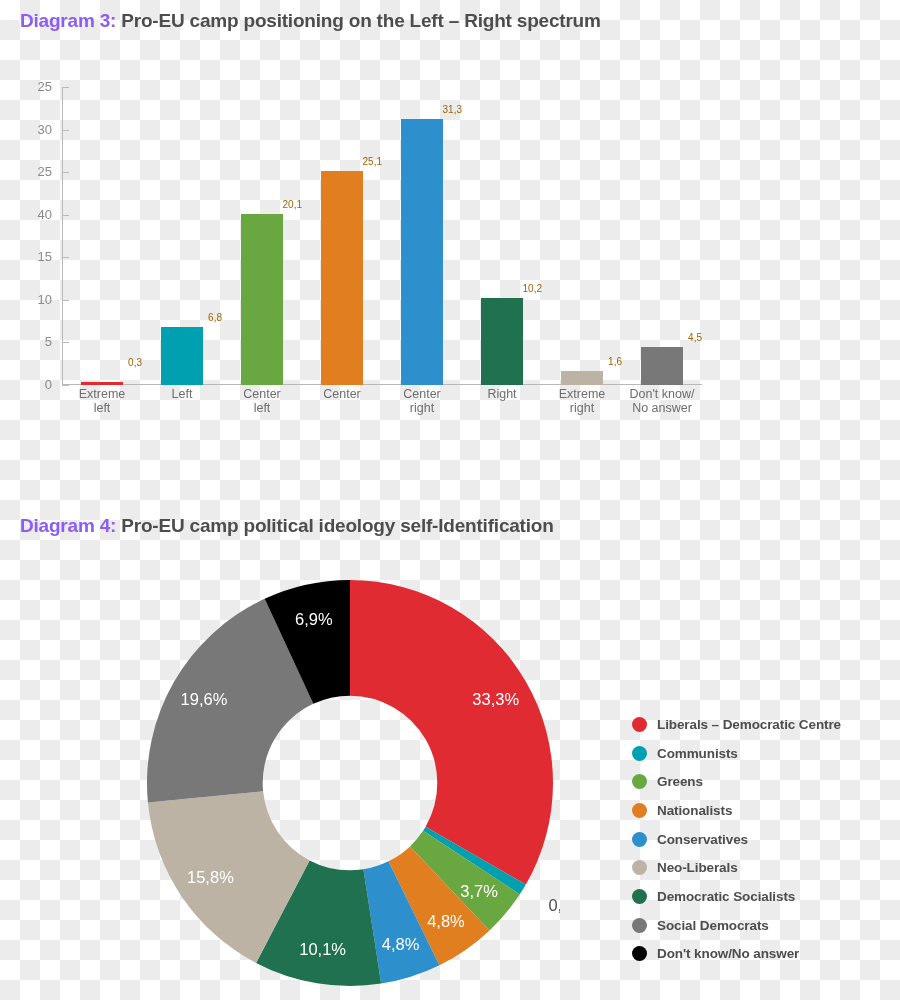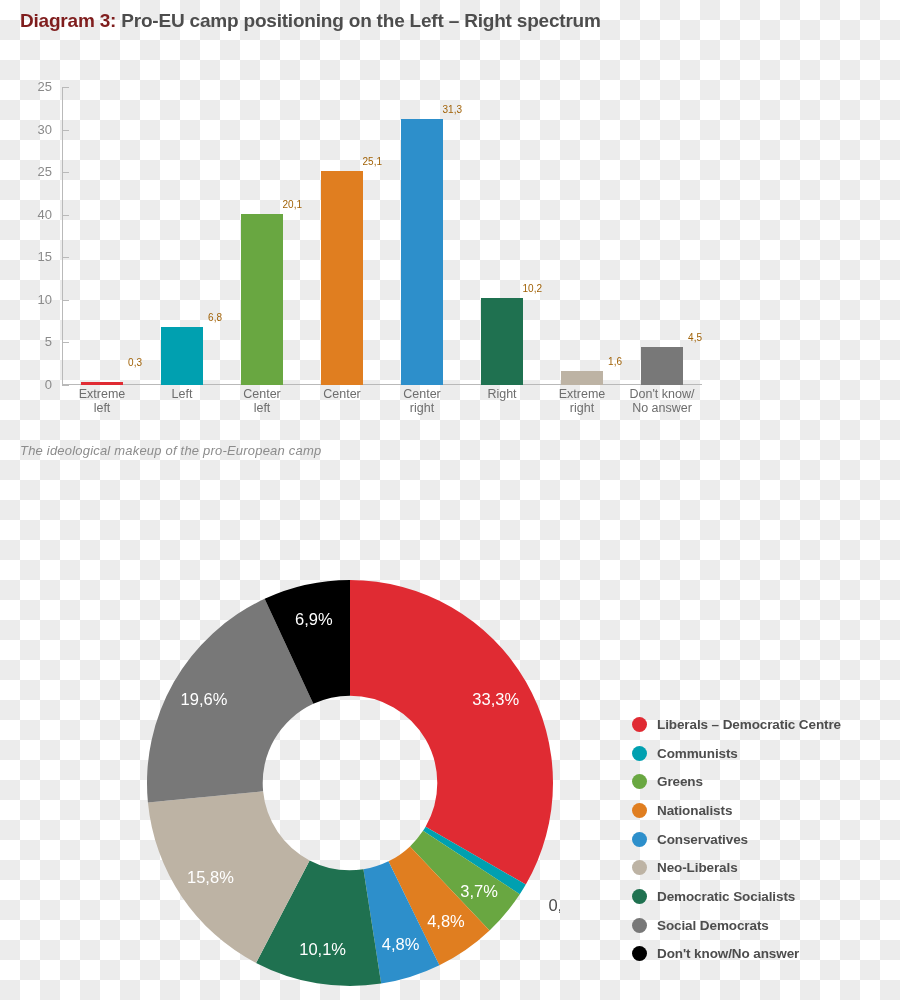--- a/index.html
+++ b/index.html
@@ -14,21 +14,21 @@
     background-size:40px 40px;
     background-position:0 0, 20px 20px;
   }
   .page{position:absolute;inset:0;}
 
   
   .diagram-title{
     position:absolute;left:20px;font-size:19px;font-weight:bold;
     color:#4d4d4d;letter-spacing:-.2px;white-space:nowrap;
   }
-  .diagram-title .dnum{color:#7f1d1d;margin-top:28px;}
+  .diagram-title .dnum{color:#8b5cf6;margin-top:28px;}
   #title3{top:10px;}
   #title4{top:515px;}
 
   .caption{
     position:absolute;left:20px;top:443px;font-size:13px;font-style:italic;
     color:#8c8c8c;letter-spacing:.2px;white-space:nowrap;
   }
 
   
   #barchart{position:absolute;left:0;top:75px;width:760px;height:335px;}
@@ -170,22 +170,25 @@
           <div>Extreme</div>
           <div>right</div>
         </div>
         <div class="barcat" style="left: 616px;">
           <div>Don't know/</div>
           <div>No answer</div>
         </div>
       </div>
   </div>
 
-  <div class="caption">The ideological makeup of the pro-European camp</div>
-
+
+  <div class="diagram-title" id="title4">
+    <span class="dnum">Diagram 4:</span>
+    <span>Pro-EU camp political ideology self-Identification</span>
+  </div>
 
   <div id="donutwrap">
     <svg id="donut-svg" width="420" height="420" viewBox="0 0 420 420">
         <path d="M 210 2 A 203 203 0 0 1 385.80315696824107 306.4999999999999 L 285.5953574963437 248.64499999999995 A 87.28999999999999 87.28999999999999 0 0 0 210 117.71000000000001 Z" fill="#e02b33"></path>
         <path d="M 385.80315696824107 306.4999999999999 A 203 203 0 0 1 379.7792142200526 316.283504702276 L 283.0050621146226 252.8519070219787 A 87.28999999999999 87.28999999999999 0 0 0 285.5953574963437 248.64499999999995 Z" fill="#00a0b0"></path>
         <path d="M 379.7792142200526 316.283504702276 A 203 203 0 0 1 349.5390511917095 352.43762475202004 L 270.0017920124351 268.3981786433686 A 87.28999999999999 87.28999999999999 0 0 0 283.0050621146226 252.8519070219787 Z" fill="#69a741"></path>
         <path d="M 349.5390511917095 352.43762475202004 A 203 203 0 0 1 299.39076842572786 387.25885580749673 L 248.43803042306297 283.3713079972236 A 87.28999999999999 87.28999999999999 0 0 0 270.0017920124351 268.3981786433686 Z" fill="#e07e20"></path>
         <path d="M 299.39076842572786 387.25885580749673 A 203 203 0 0 1 241.1570595349321 405.5947099031694 L 223.3975356000208 291.2557252583629 A 87.28999999999999 87.28999999999999 0 0 0 248.43803042306297 283.3713079972236 Z" fill="#2d8fcb"></path>
         <path d="M 241.1570595349321 405.5947099031694 A 203 203 0 0 1 116.05275243763843 384.95253450689813 L 169.60268354818453 282.3795898379662 A 87.28999999999999 87.28999999999999 0 0 0 223.3975356000208 291.2557252583629 Z" fill="#1f7150"></path>
         <path d="M 116.05275243763843 384.95253450689813 A 203 203 0 0 1 7.933042701595468 224.44080163380002 L 123.11120836168607 213.359544702534 A 87.28999999999999 87.28999999999999 0 0 0 169.60268354818453 282.3795898379662 Z" fill="#bdb3a4"></path>

